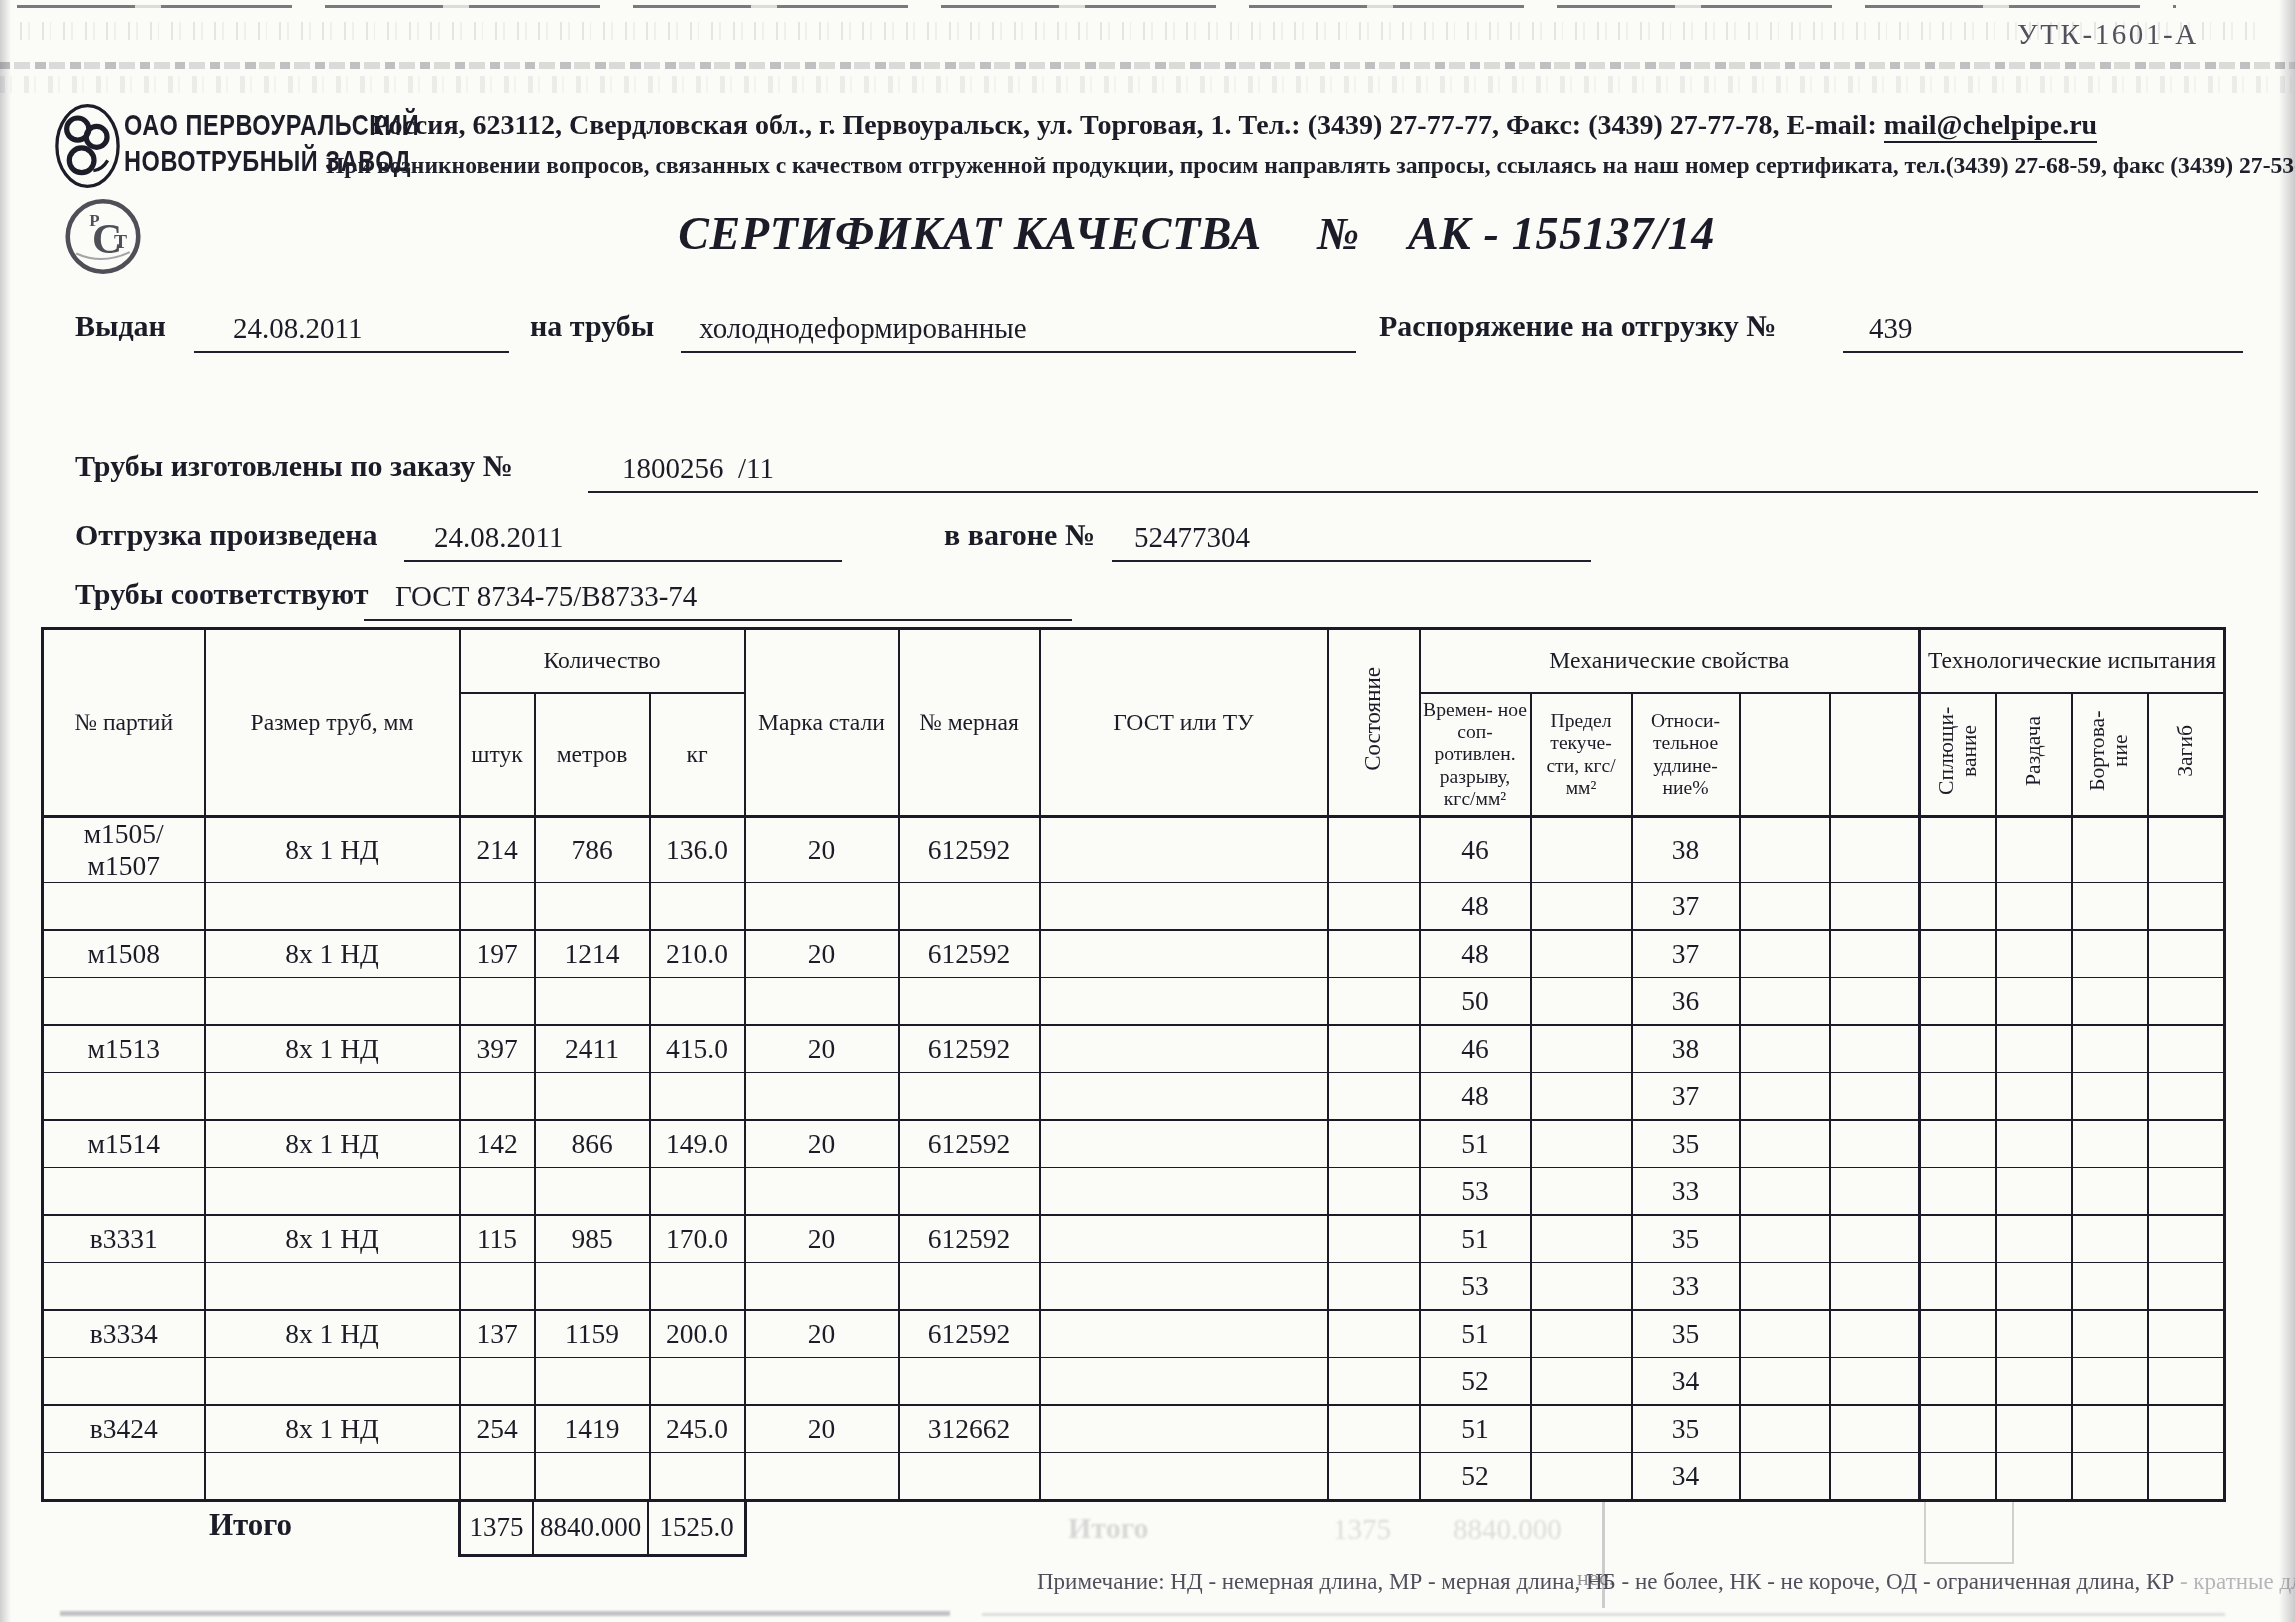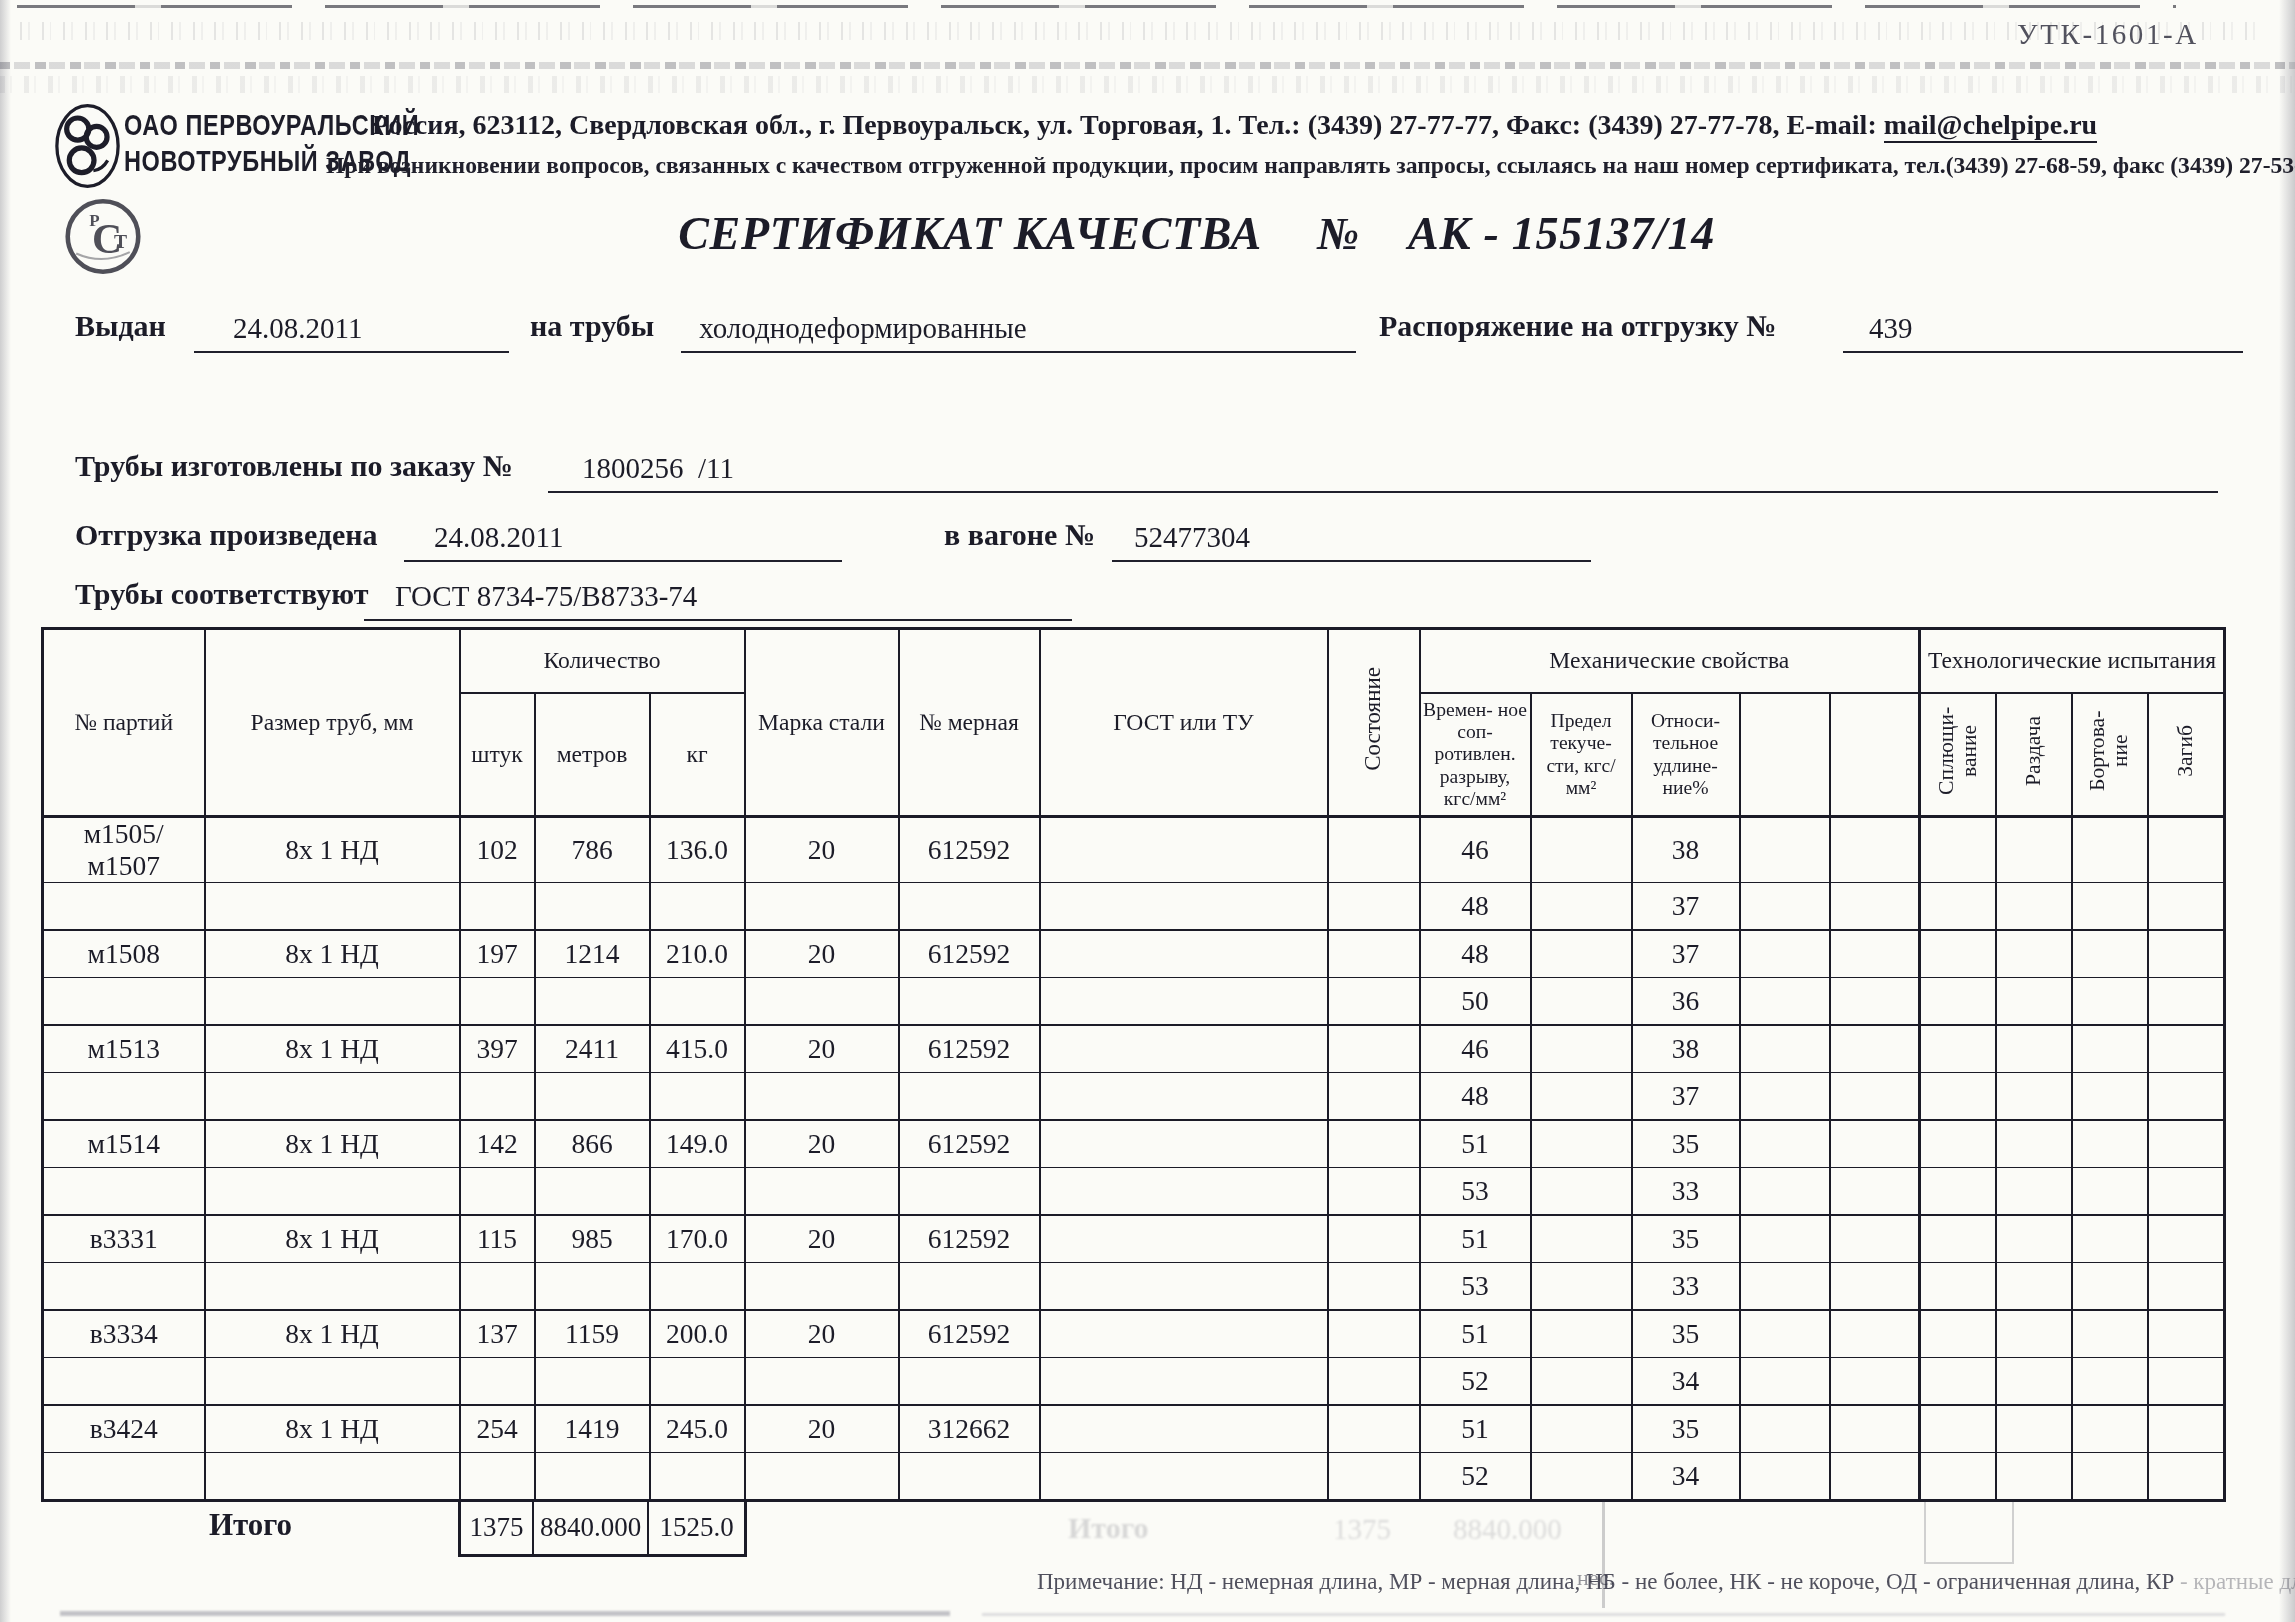--- a/index.html
+++ b/index.html
@@ -155,21 +155,21 @@
     <span class="u" style="left:194px; width:315px; padding-left:39px;">24.08.2011</span>
     <span class="lbl" style="position:absolute; left:530px; top:3.9px;">на трубы</span>
     <span class="u" style="left:681px; width:675px; padding-left:18.3px;">холоднодеформированные</span>
     <span class="lbl" style="position:absolute; left:1379px; top:3.9px;">Распоряжение на отгрузку №</span>
     <span class="u" style="left:1843px; width:400px; padding-left:26px;">439</span>
   </div>
 
 
   <div class="fl" style="left:0; top:445px; width:2118px;">
     <span class="lbl" style="position:absolute; left:75px; top:3.9px;">Трубы изготовлены по заказу №</span>
-    <span class="u" style="left:548px; width:1670px; padding-left:34px;margin-top:23px;">1800256  /11</span>
+    <span class="u" style="left:588px; width:1670px; padding-left:34px;margin-top:23px;">1800256  /11</span>
   </div>
 
   <div class="fl" style="left:0; top:514px; width:2295px;">
     <span class="lbl" style="position:absolute; left:75px; top:3.9px;">Отгрузка произведена</span>
     <span class="u" style="left:404px; width:438px; padding-left:30px;">24.08.2011</span>
     <span class="lbl" style="position:absolute; left:944px; top:3.9px;">в вагоне №</span>
     <span class="u" style="left:1112px; width:479px; padding-left:22px;">52477304</span>
   </div>
 
   <div class="fl" style="left:0; top:573px; width:2295px;">
@@ -224,21 +224,21 @@
           <th><span class="vt small">Раздача</span></th>
           <th><span class="vt small">Бортова- ние</span></th>
           <th><span class="vt small">Загиб</span></th>
         </tr>
       </thead>
       <tbody>
 
         <tr class="ra">
           <td>м1505/м1507</td>
           <td>8х 1 НД</td>
-          <td>102</td>
+          <td>214</td>
           <td>786</td>
           <td>136.0</td>
           <td>20</td>
           <td>612592</td>
           <td></td>
             <td></td>
           <td>46</td>
           <td></td>
           <td>38</td>
           <td></td>

